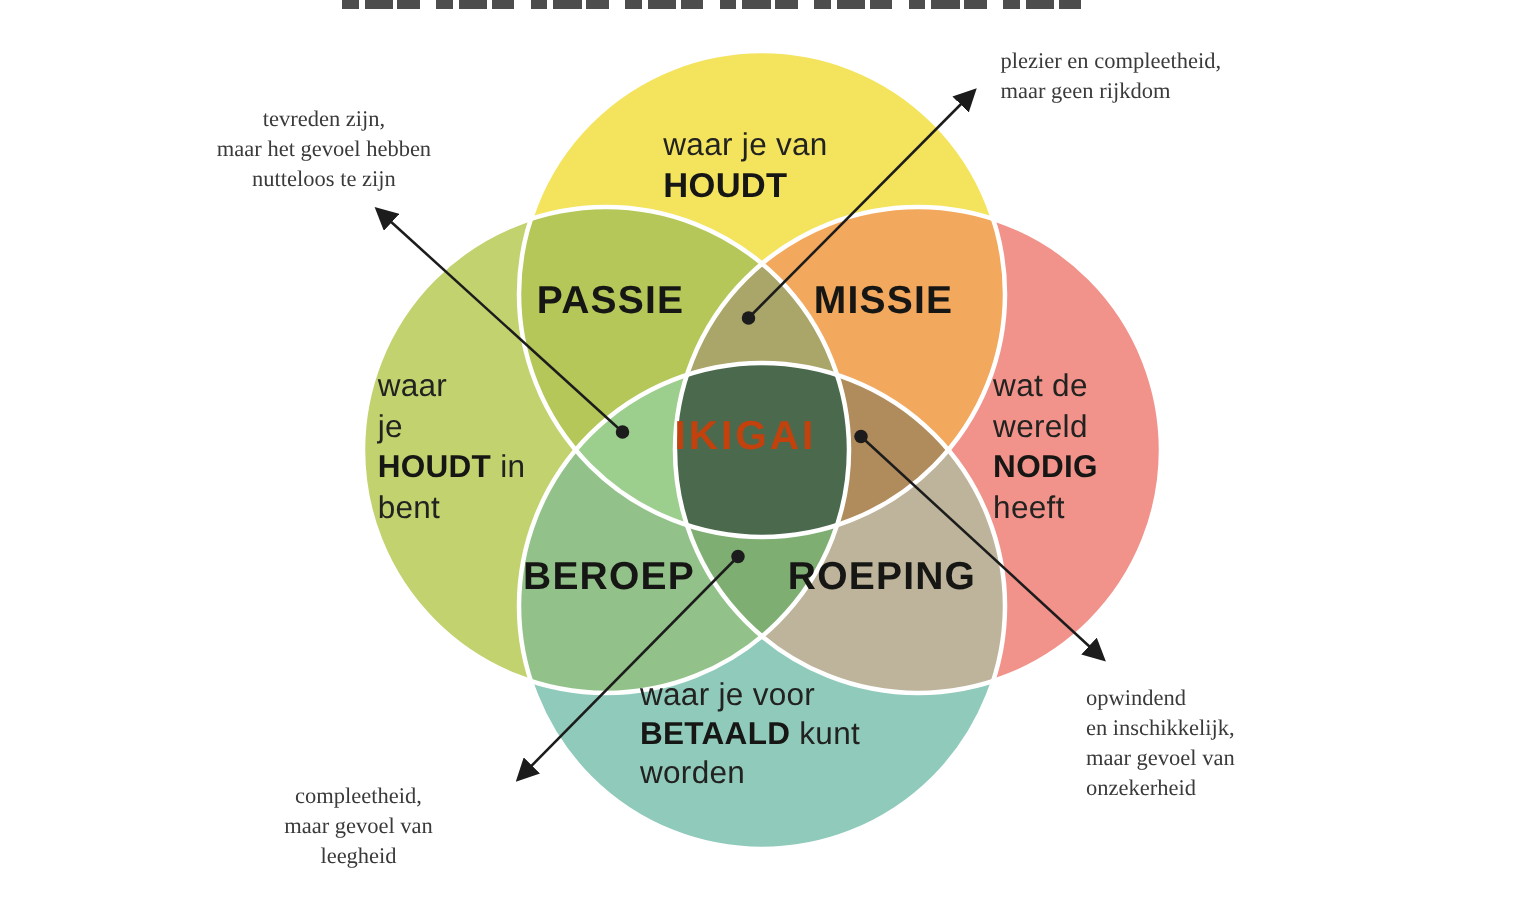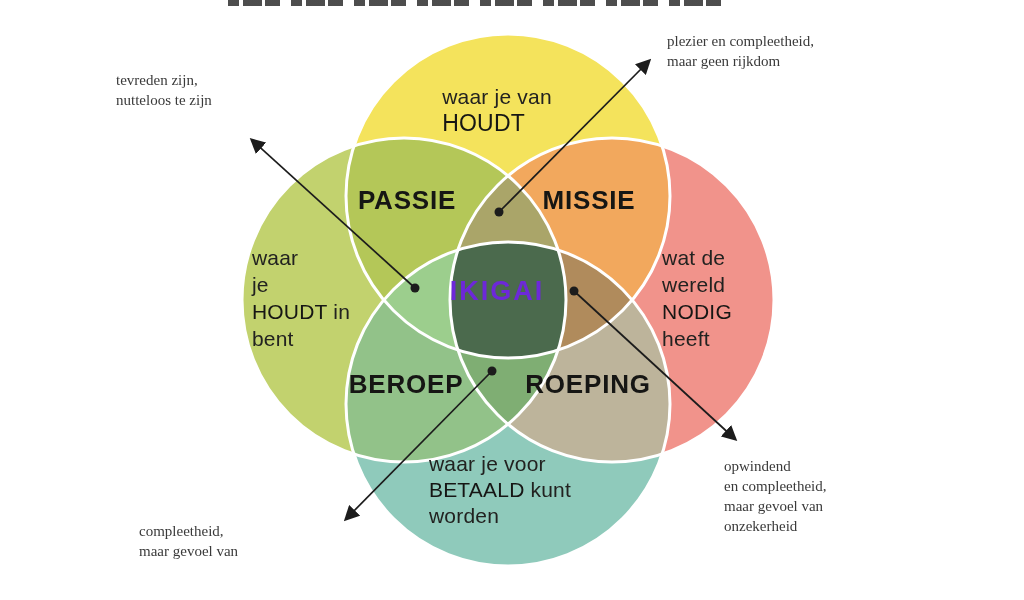--- a/index.html
+++ b/index.html
@@ -20,37 +20,37 @@
       #2e2e2e 37px 52px, transparent 52px 63px);
     opacity:.85;
   }
 
   
   .label{
     position:absolute;transform:translateX(-50%);
     font-size:21px;line-height:27px;
     letter-spacing:.2px;white-space:nowrap;color:#222220;
   }
-  .label .b{font-weight:normal;color:#161614}
+  .label .b{font-weight:bold;color:#161614}
   .label .big{font-size:23px;line-height:26px}
 
   
   .zone{
     position:absolute;transform:translate(-50%,-50%);
     font-weight:bold;font-size:26px;letter-spacing:.8px;
     white-space:nowrap;color:#161614;
   }
-  .zone.ikigai{color:#6d28d9;font-size:27px;letter-spacing:2px}
+  .zone.ikigai{color:#c2410c;font-size:27px;letter-spacing:2px}
 
   
   .ann{
     position:absolute;font-size:15px;line-height:20px;
     color:#3a3a3a;white-space:nowrap;font-family:Liberation Serif, serif;
   }
-  .ann.right{text-align:left}
+  .ann.right{text-align:center}
 </style>
 </head>
 <body>
 
 <div class="stage">
 
   <svg class="venn" width="1024" height="600" viewBox="0 0 1024 600">
     <defs>
       <clipPath id="clipTop">
           <circle cx="508" cy="196" r="162"></circle>
@@ -165,33 +165,35 @@
   </div>
 
   <div class="zone" style="left:407px;top:200px">PASSIE</div>
   <div class="zone" style="left:589px;top:200px">MISSIE</div>
   <div class="zone" style="left:406px;top:384px">BEROEP</div>
   <div class="zone" style="left:588px;top:384px">ROEPING</div>
   <div class="zone ikigai" style="left:497px;top:291px">IKIGAI</div>
 
   <div class="ann right" style="left:116px;top:70px;width:200px">
     <div>tevreden zijn,</div>
+    <div>maar het gevoel hebben</div>
     <div>nutteloos te zijn</div>
   </div>
 
   <div class="ann" style="left:667px;top:31px">
     <div>plezier en compleetheid,</div>
     <div>maar geen rijkdom</div>
   </div>
 
   <div class="ann right" style="left:139px;top:521px;width:200px">
     <div>compleetheid,</div>
     <div>maar gevoel van</div>
+    <div>leegheid</div>
   </div>
 
   <div class="ann" style="left:724px;top:456px">
     <div>opwindend</div>
-    <div>en compleetheid,</div>
+    <div>en inschikkelijk,</div>
     <div>maar gevoel van</div>
     <div>onzekerheid</div>
   </div>
 
 </div>
 
 </body></html>

